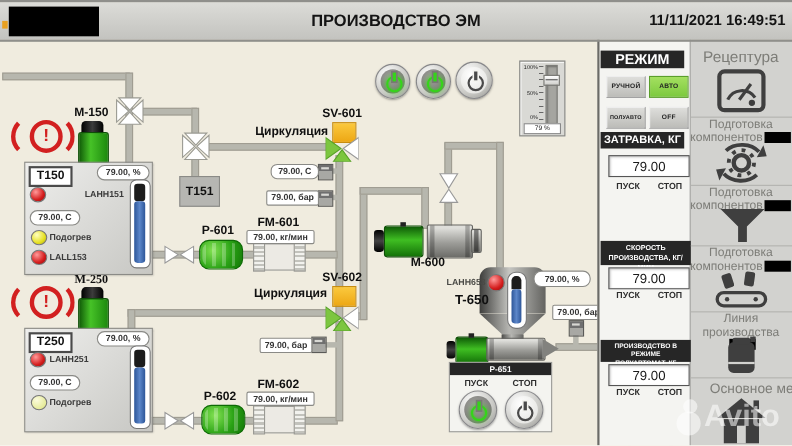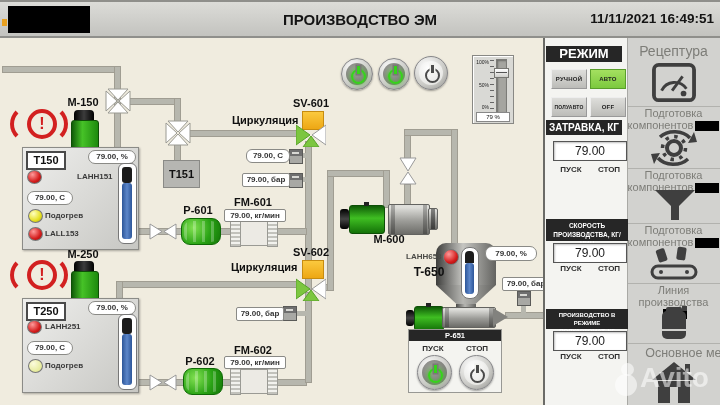--- a/index.html
+++ b/index.html
@@ -171,21 +171,21 @@
   <div class="led yellow" style="left:28px;top:209px;"></div>
   <div class="rowlabel" style="left:45px;top:211px;">Подогрев</div>
   <div class="led red" style="left:28px;top:227px;"></div>
   <div class="rowlabel" style="left:45px;top:229px;">LALL153</div>
 
   <div class="alarm" style="left:17px;top:255px;">
       <span class="arc l"></span>
       <span class="core">!</span>
       <span class="arc r"></span>
     </div>
-  <div class="eqlabel" style="left:58px;top:248px;width:50px;">M-250</div>
+  <div class="eqlabel" style="left:58px;top:248px;width:50px;font-family:Liberation Serif, serif;">M-250</div>
   <div class="vm-cap" style="left:74px;top:261px;width:20px;height:12px;"></div>
   <div class="vm-body" style="left:71px;top:271px;width:26px;height:28px;"></div>
 
   <div class="panel" style="left:22px;top:298px;width:115px;height:93px;"></div>
   <div class="tagbox" style="left:26px;top:302px;width:36px;height:15px;line-height:15px;">T250</div>
   <div class="pill" style="left:88px;top:301px;width:46px;height:12px;line-height:12px;">79.00, %</div>
   <div class="gauge" style="left:118px;top:314px;width:17px;height:74px;">
     <div class="gfill" style="left:3px;top:3px;width:10px;height:16px;background:#1c1c1c;"></div>
     <div class="gfill" style="left:3px;top:19px;width:10px;height:51px;background:linear-gradient(90deg,#2d5699,#5c86c9,#2d5699);"></div>
   </div>

